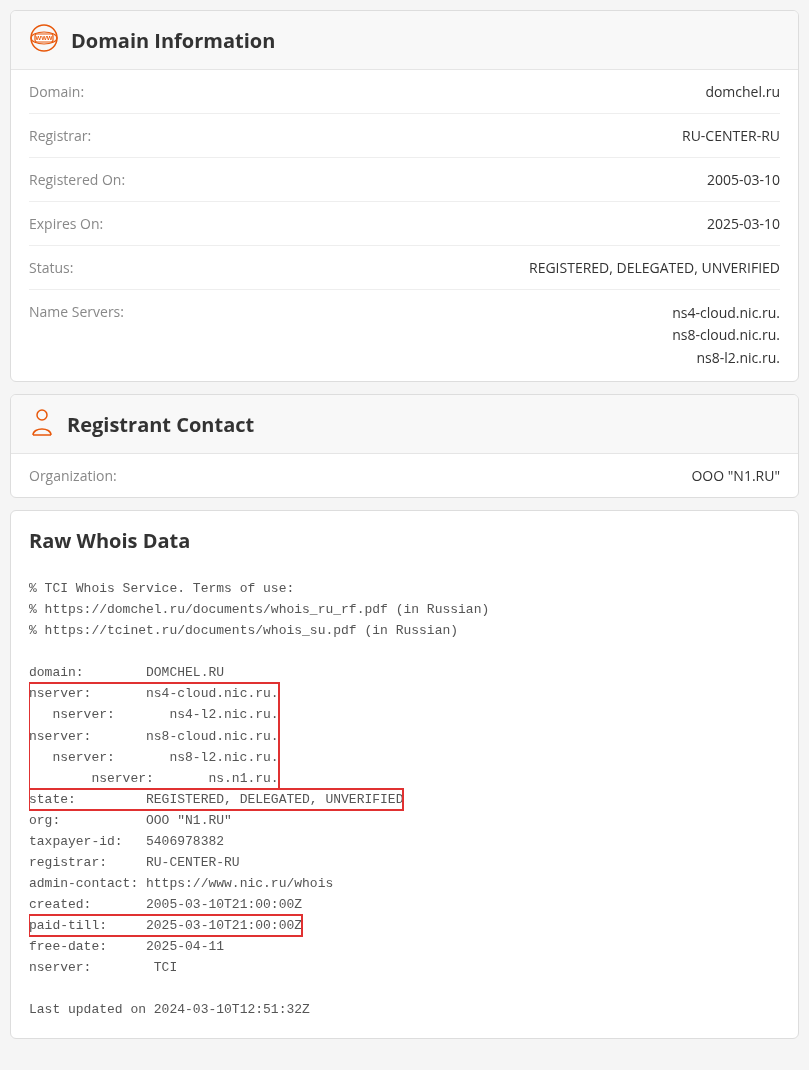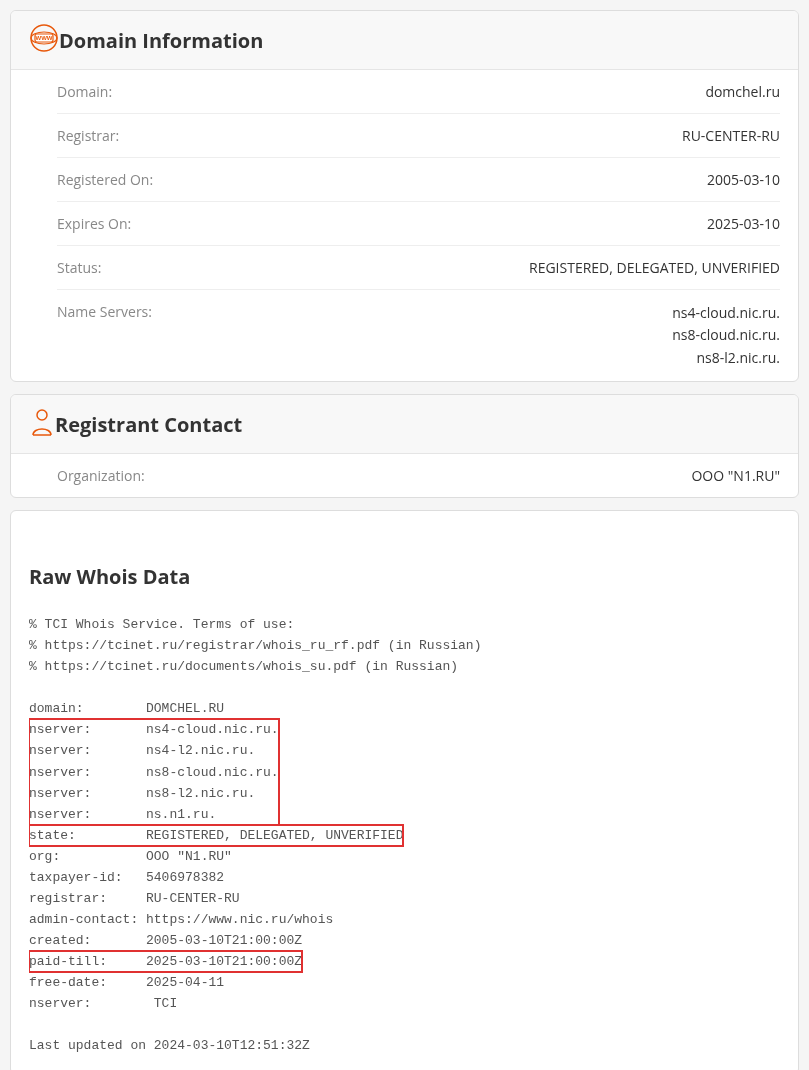--- a/index.html
+++ b/index.html
@@ -16,71 +16,71 @@
       border-radius: 6px;
       margin-bottom: 12px;
       overflow: hidden;
     }
     .panel-header {
       background: #f8f8f8;
       border-bottom: 1px solid #e5e5e5;
       padding: 12px 18px;
       display: flex;
       align-items: center;
+      gap: 12px;
     }
     .panel-header h2 {
       font-size: 20px;
       font-weight: 700;
       color: #333;
     }
     .panel-body {
       padding: 0 18px;
     }
     .panel-body-raw {
       padding: 18px;
     }
     .row {
       display: flex;
       border-bottom: 1px solid #eee;
       padding: 12px 0;
-      margin-left: 28px;
     }
     .row:last-child { border-bottom: none; }
     .label {
       width: 140px;
       color: #888;
       flex-shrink: 0;
     }
     .value {
       color: #333;
       flex: 1;
       text-align: right;
     }
     .value div { line-height: 1.6; }
     .raw-header {
       padding: 16px 18px 6px 18px;
     }
     .raw-header h2 {
       font-size: 20px;
       font-weight: 700;
       color: #333;
-      margin-top: 36px;
     }
     pre {
       font-family: "Consolas", "Courier New", monospace;
       font-size: 13px;
       line-height: 1.62;
       white-space: pre;
       color: #555;
       overflow-x: auto;
     }
     .hl-red {
       outline: 2px solid #e03131;
       outline-offset: -1px;
       display: inline-block;
+      text-align: right;
     }
     .icon { flex-shrink: 0; }
   </style>
 </head>
 <body>
 
 <div class="panel">
   <div class="panel-header">
     <span class="icon">
       <svg width="30" height="30" viewBox="0 0 30 30">
@@ -142,21 +142,21 @@
     </div>
   </div>
 </div>
 
 <div class="panel">
   <div class="raw-header">
     <h2>Raw Whois Data</h2>
   </div>
   <div class="panel-body-raw">
 <pre><span>% TCI Whois Service. Terms of use:</span>
-<span>% https://tcinet.ru/registrar/whois_ru_rf.pdf (in Russian)</span>
+<span>% https://domchel.ru/documents/whois_ru_rf.pdf (in Russian)</span>
 <span>% https://tcinet.ru/documents/whois_su.pdf (in Russian)</span>
 <span></span>
 <span>domain:        DOMCHEL.RU</span>
 <span class="hl-red"><span>nserver:       ns4-cloud.nic.ru.</span>
 <span>nserver:       ns4-l2.nic.ru.</span>
 <span>nserver:       ns8-cloud.nic.ru.</span>
 <span>nserver:       ns8-l2.nic.ru.</span>
 <span>nserver:       ns.n1.ru.</span></span>
 <span class="hl-red"><span>state:         REGISTERED, DELEGATED, UNVERIFIED</span></span>
 <span>org:           OOO "N1.RU"</span>

